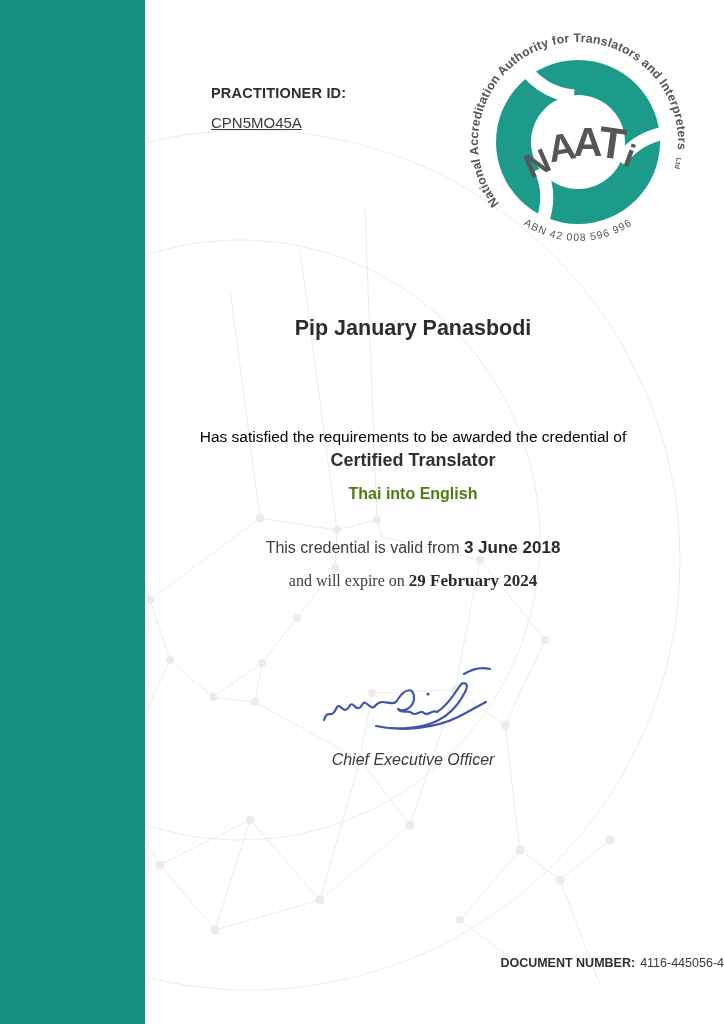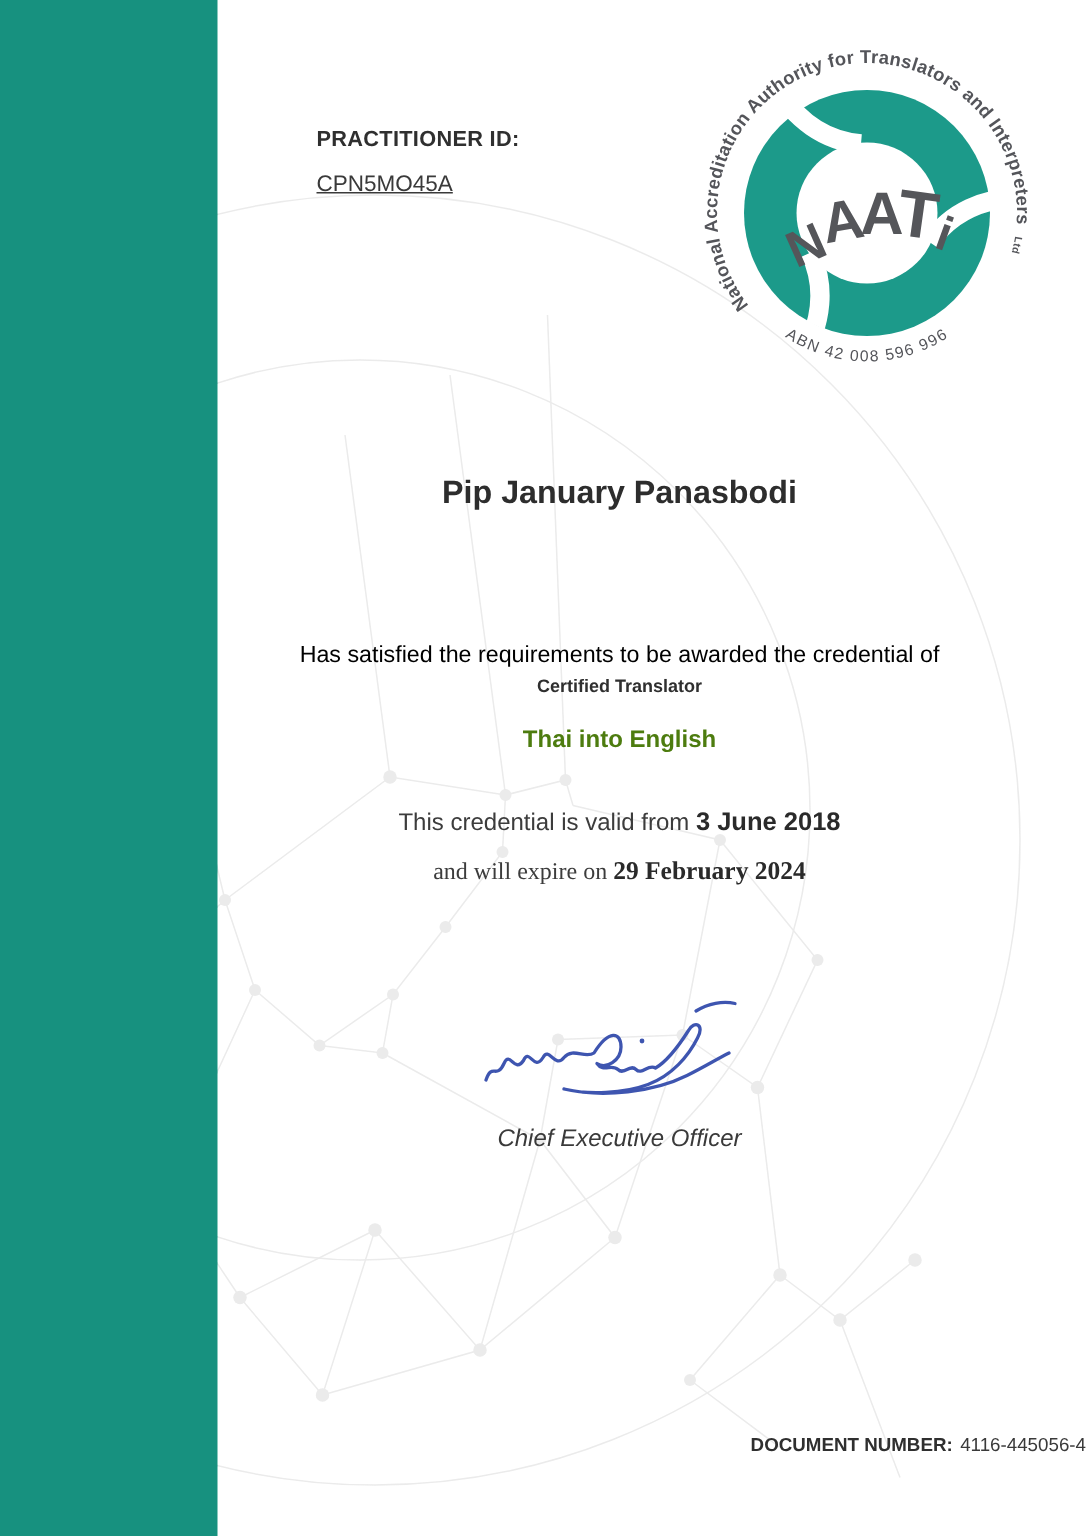--- a/index.html
+++ b/index.html
@@ -18,21 +18,21 @@
   .sig-svg{position:absolute;left:312px;top:660px;width:200px;height:80px;}
 
   .practitioner{position:absolute;left:187px;top:85px;text-align:left;margin-left:24px;}
   .practitioner .label{font-weight:bold;font-size:14.5px;color:#2f2f2f;letter-spacing:.2px;}
   .practitioner .value{font-size:15px;color:#3a3a3a;margin-top:13px;text-decoration:underline;}
 
   .content{position:absolute;left:102px;top:0;width:622px;text-align:center;}
   .content > div{position:absolute;left:0;width:100%;line-height:1.2;}
   .name{top:316px;font-size:21.5px;font-weight:bold;color:#2d2d2d;}
   .statement{top:397px;font-size:15.5px;color:#000000;margin-top:31px;}
-  .cred-title{top:450px;font-size:12px;font-weight:bold;color:#2f2f2f;}
+  .cred-title{top:450px;font-size:18px;font-weight:bold;color:#2f2f2f;}
   .cred-lang{top:484px;font-size:16px;font-weight:bold;color:#4d7c0f;}
   .valid-line{top:538px;font-size:16px;color:#3c3c3c;}
   .expire-line{top:571px;font-size:16px;color:#3c3c3c;font-family:Liberation Serif, serif;}
   .valid-line b,.expire-line b{font-size:17px;color:#2a2a2a;}
   .ceo{top:750px;font-size:16px;font-style:italic;color:#3a3a3a;}
   .docnum{top:956px;font-size:12.5px;color:#2f2f2f;text-align:right;}
   .docnum .lbl{font-weight:bold;}
   .docnum .val{font-weight:normal;margin-left:5px;color:#3a3a3a;}
 </style>
 </head>

